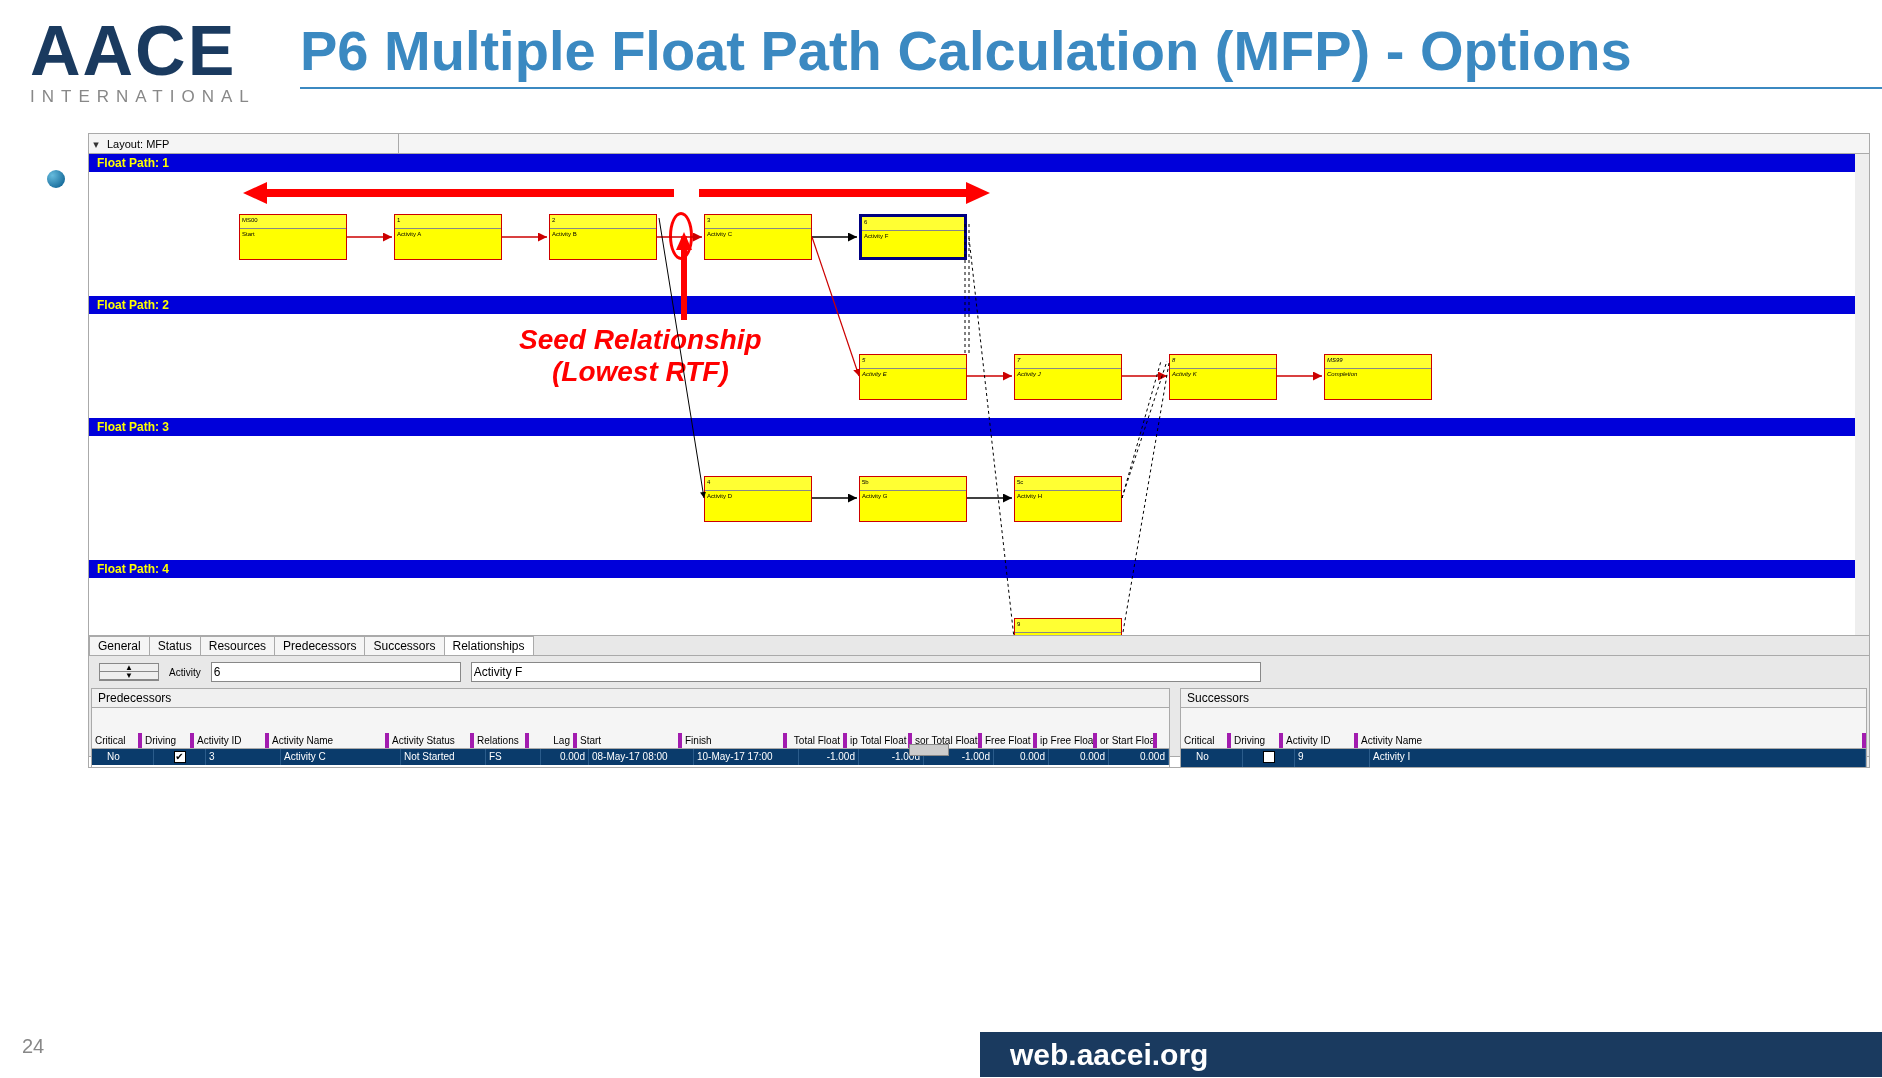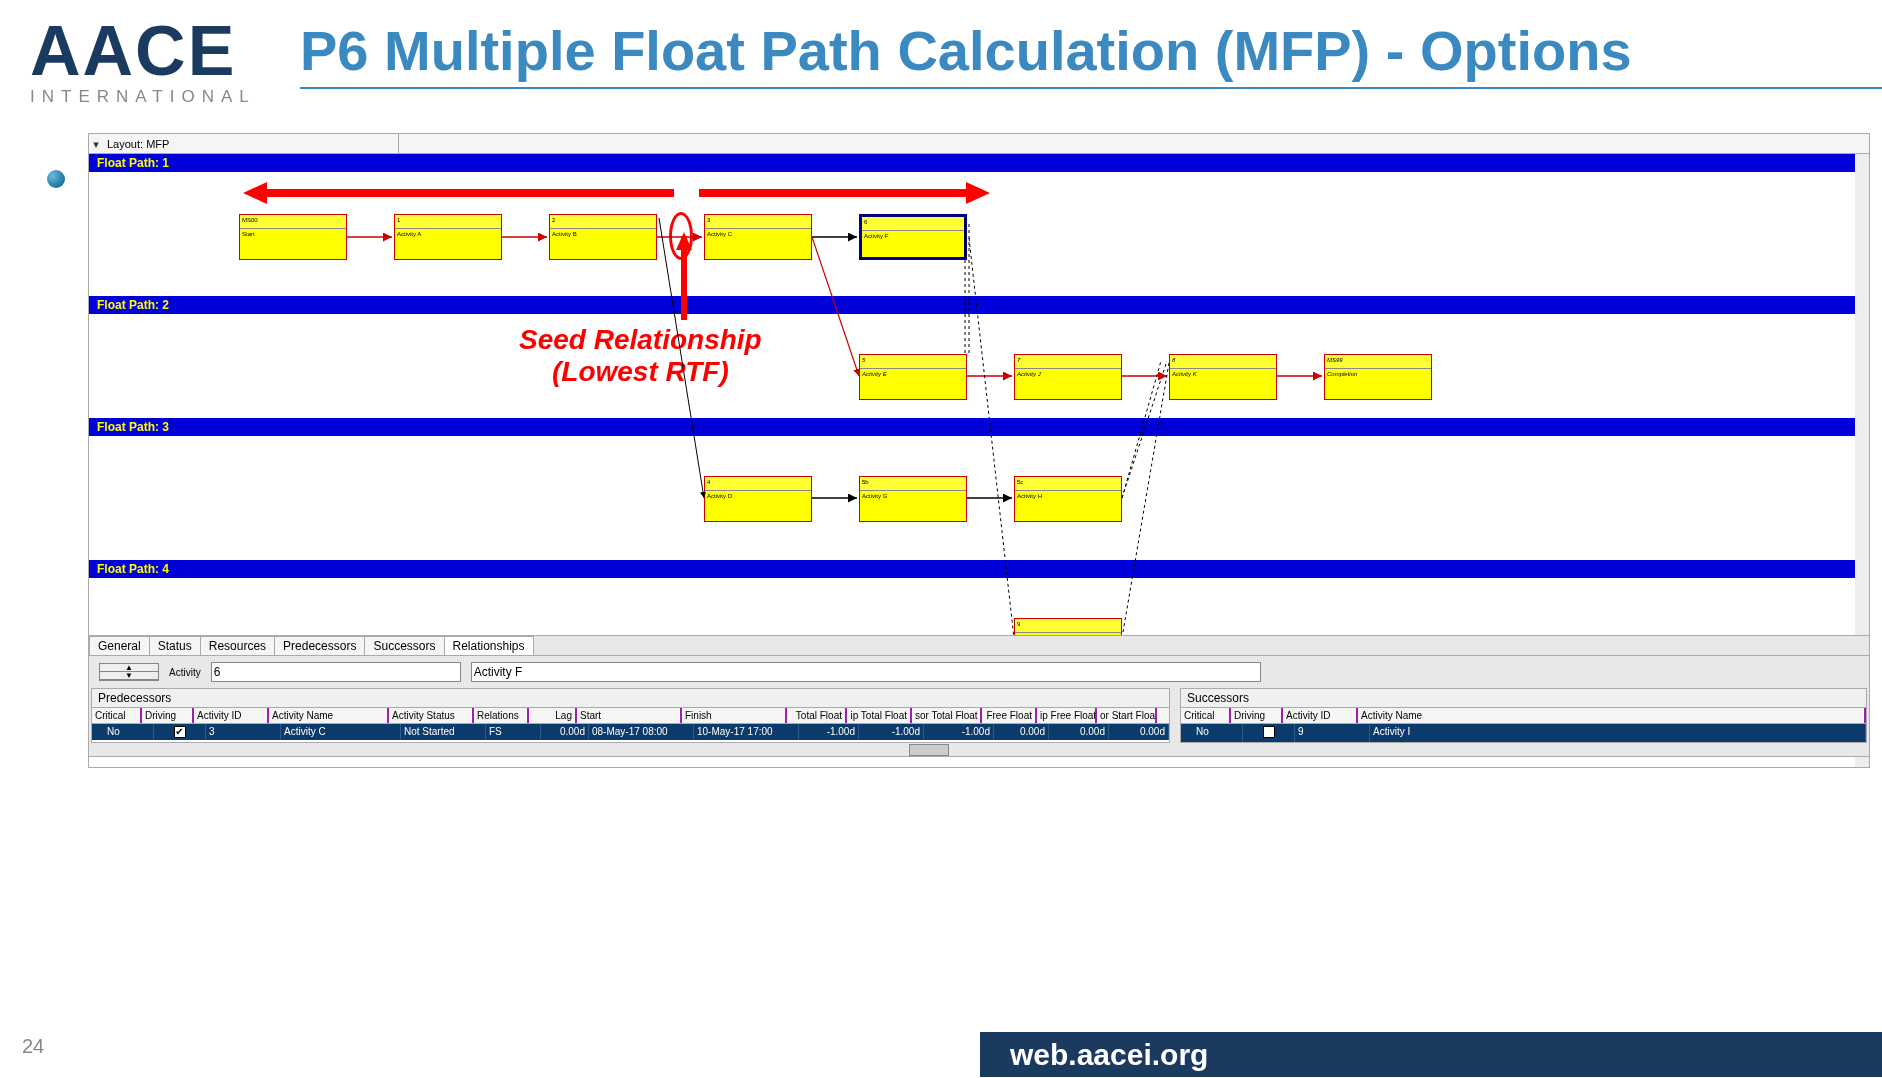--- a/index.html
+++ b/index.html
@@ -63,21 +63,21 @@
   .spinner span { height: 8px; text-align: center; font-size: 8px; line-height: 8px; background: #eee; border-bottom: 1px solid #888; }
   .actrow label { font-size: 10px; }
   .actrow input { font-size: 12px; border: 1px solid #888; background: #fff; height: 20px; }
   .actrow .id { width: 250px; }
   .actrow .nm { width: 790px; }
 
   .subpanels { display: flex; gap: 10px; padding: 0 2px; }
   .subpanel { border: 1px solid #aaa; background: #fff; }
   .subpanel .sp-title { background: #f0f0f0; border-bottom: 1px solid #aaa; padding: 2px 6px; font-size: 12px; }
   .sp-tbl { display: flex; border-bottom: 1px solid #aaa; background: #f5f5f5; }
-  .sp-tbl .col { border-right: 2px solid #a21caf; padding: 2px 3px; font-size: 10px; white-space: nowrap; overflow: hidden; }
+  .sp-tbl .col { border-right: 4px solid #a21caf; padding: 2px 3px; font-size: 10px; white-space: nowrap; overflow: hidden; margin-top: 25px; }
   .sp-row { display: flex; background: #0a3b6b; color: #fff; padding-left: 12px; }
   .sp-row .col { border-right: 1px solid #2b5c8b; padding: 2px 3px; font-size: 10px; white-space: nowrap; overflow: hidden; }
   .chk { display: inline-block; width: 12px; height: 12px; background: #fff; border: 1px solid #000; text-align: center; line-height: 10px; font-size: 10px; color: #000; }
 
   
   .footer { position: absolute; left: 0; right: 0; bottom: 0; height: 56px; }
   .footer .pgnum { position: absolute; left: 22px; bottom: 20px; color: #888; font-size: 20px; }
   .footer .band { position: absolute; left: 980px; right: 0; top: 10px; height: 45px; background: #1a3a5f; color: #fff; font-size: 30px; font-weight: 600; padding-left: 30px; line-height: 45px; }
 
   

